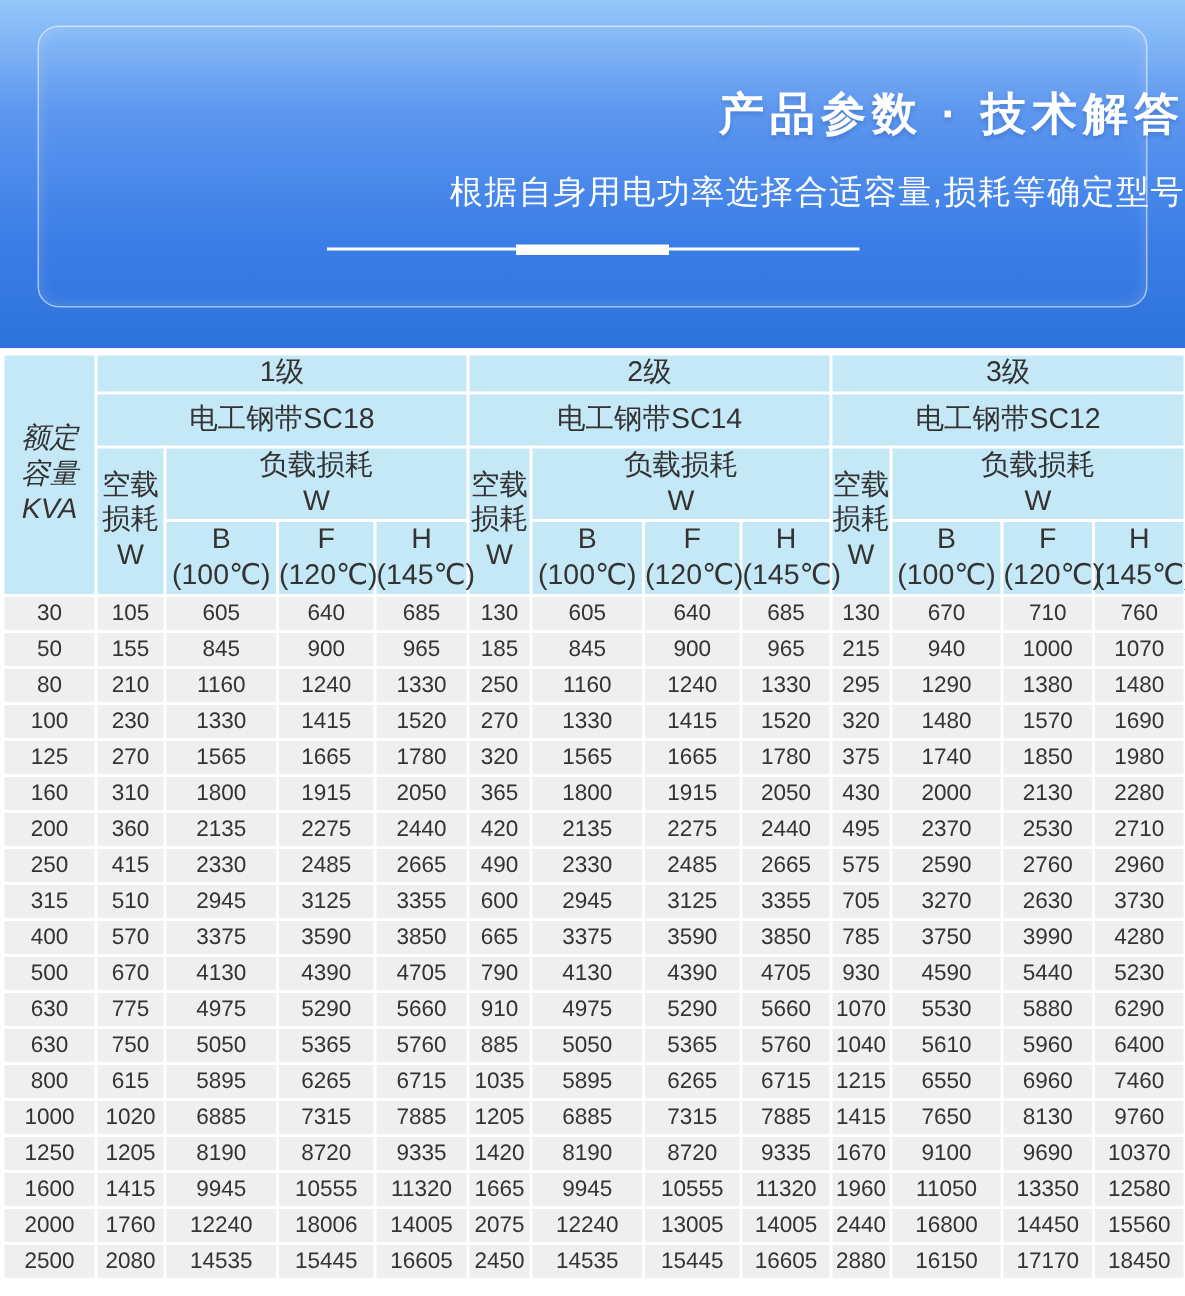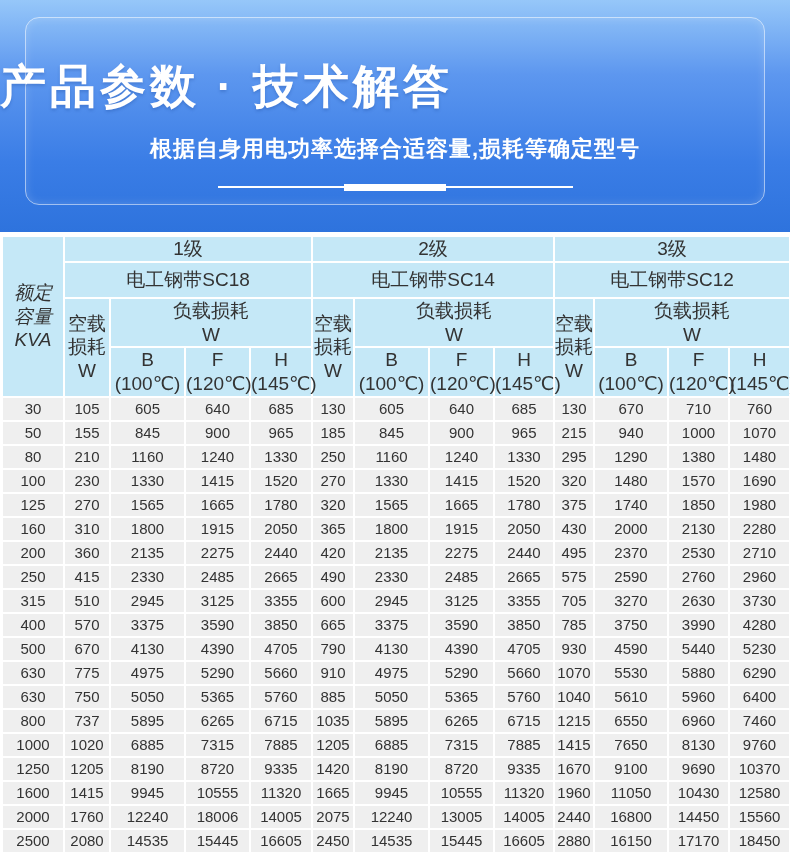--- a/index.html
+++ b/index.html
@@ -11,27 +11,27 @@
     width: 790px; height: 232px; position: relative;
     background: linear-gradient(180deg, #96c7f9 0%, #5d97ef 32%, #3a7de6 70%, #2e73dd 100%);
   }
   .banner-panel {
     position: absolute; left: 25px; right: 25px; top: 17px; bottom: 27px;
     border: 1px solid rgba(255,255,255,0.55);
     border-radius: 14px;
     box-shadow: 0 0 10px rgba(255,255,255,0.18) inset;
   }
   .banner-title {
-    position: relative; text-align: left; padding-top: 56px;
-    color: #ffffff; font-size: 46px; font-weight: 800; letter-spacing: 4px;
+    position: relative; text-align: right; padding-top: 56px;
+    color: #ffffff; font-size: 30px; font-weight: 800; letter-spacing: 4px;
     text-shadow: 0 2px 3px rgba(20,60,140,0.25);
   }
   .banner-subtitle {
-    position: relative; text-align: center; margin-top: 16px;
-    color: #ffffff; font-size: 22px; font-weight: 700; letter-spacing: 1px;
+    position: relative; text-align: right; margin-top: 16px;
+    color: #ffffff; font-size: 22px; font-weight: 400; letter-spacing: 1px;
   }
   .divider { position: relative; width: 355px; height: 7px; margin: 20px auto 0; }
   .divider-line { position: absolute; left: 0; right: 0; top: 2px; height: 2px; background: #ffffff; }
   .divider-center { position: absolute; left: 50%; transform: translateX(-50%); top: 0; width: 102px; height: 7px; background: #ffffff; }
 
   
   .table-section { position: relative; padding-top: 3px; }
   .spec-table {
     width: 788px; margin: 0 1px; border-collapse: collapse; table-layout: fixed;
     position: relative; z-index: 2;
@@ -352,21 +352,21 @@
             <td>5050</td>
             <td>5365</td>
             <td>5760</td>
             <td>1040</td>
             <td>5610</td>
             <td>5960</td>
             <td>6400</td>
           </tr>
           <tr>
             <td>800</td>
-            <td>737</td>
+            <td>615</td>
             <td>5895</td>
             <td>6265</td>
             <td>6715</td>
             <td>1035</td>
             <td>5895</td>
             <td>6265</td>
             <td>6715</td>
             <td>1215</td>
             <td>6550</td>
             <td>6960</td>
@@ -407,21 +407,21 @@
             <td>1415</td>
             <td>9945</td>
             <td>10555</td>
             <td>11320</td>
             <td>1665</td>
             <td>9945</td>
             <td>10555</td>
             <td>11320</td>
             <td>1960</td>
             <td>11050</td>
-            <td>10430</td>
+            <td>13350</td>
             <td>12580</td>
           </tr>
           <tr>
             <td>2000</td>
             <td>1760</td>
             <td>12240</td>
             <td>18006</td>
             <td>14005</td>
             <td>2075</td>
             <td>12240</td>

